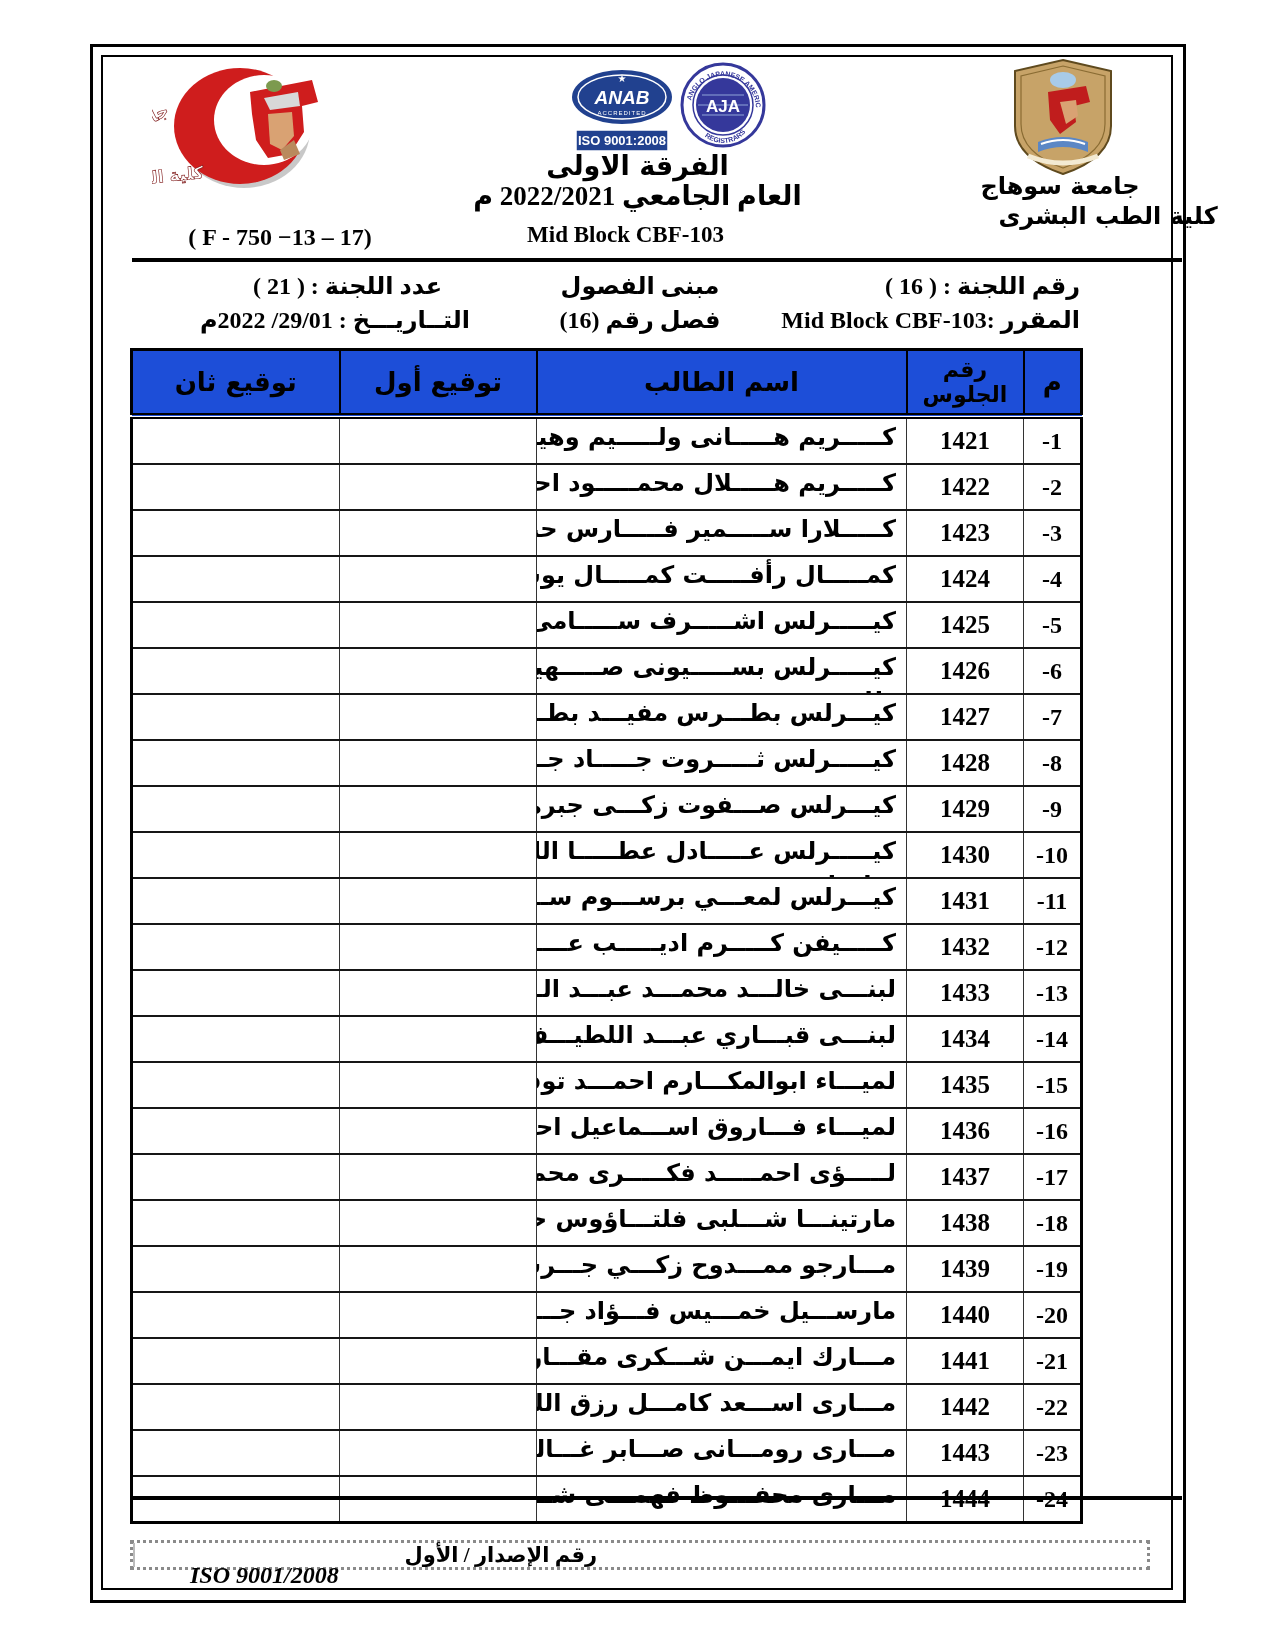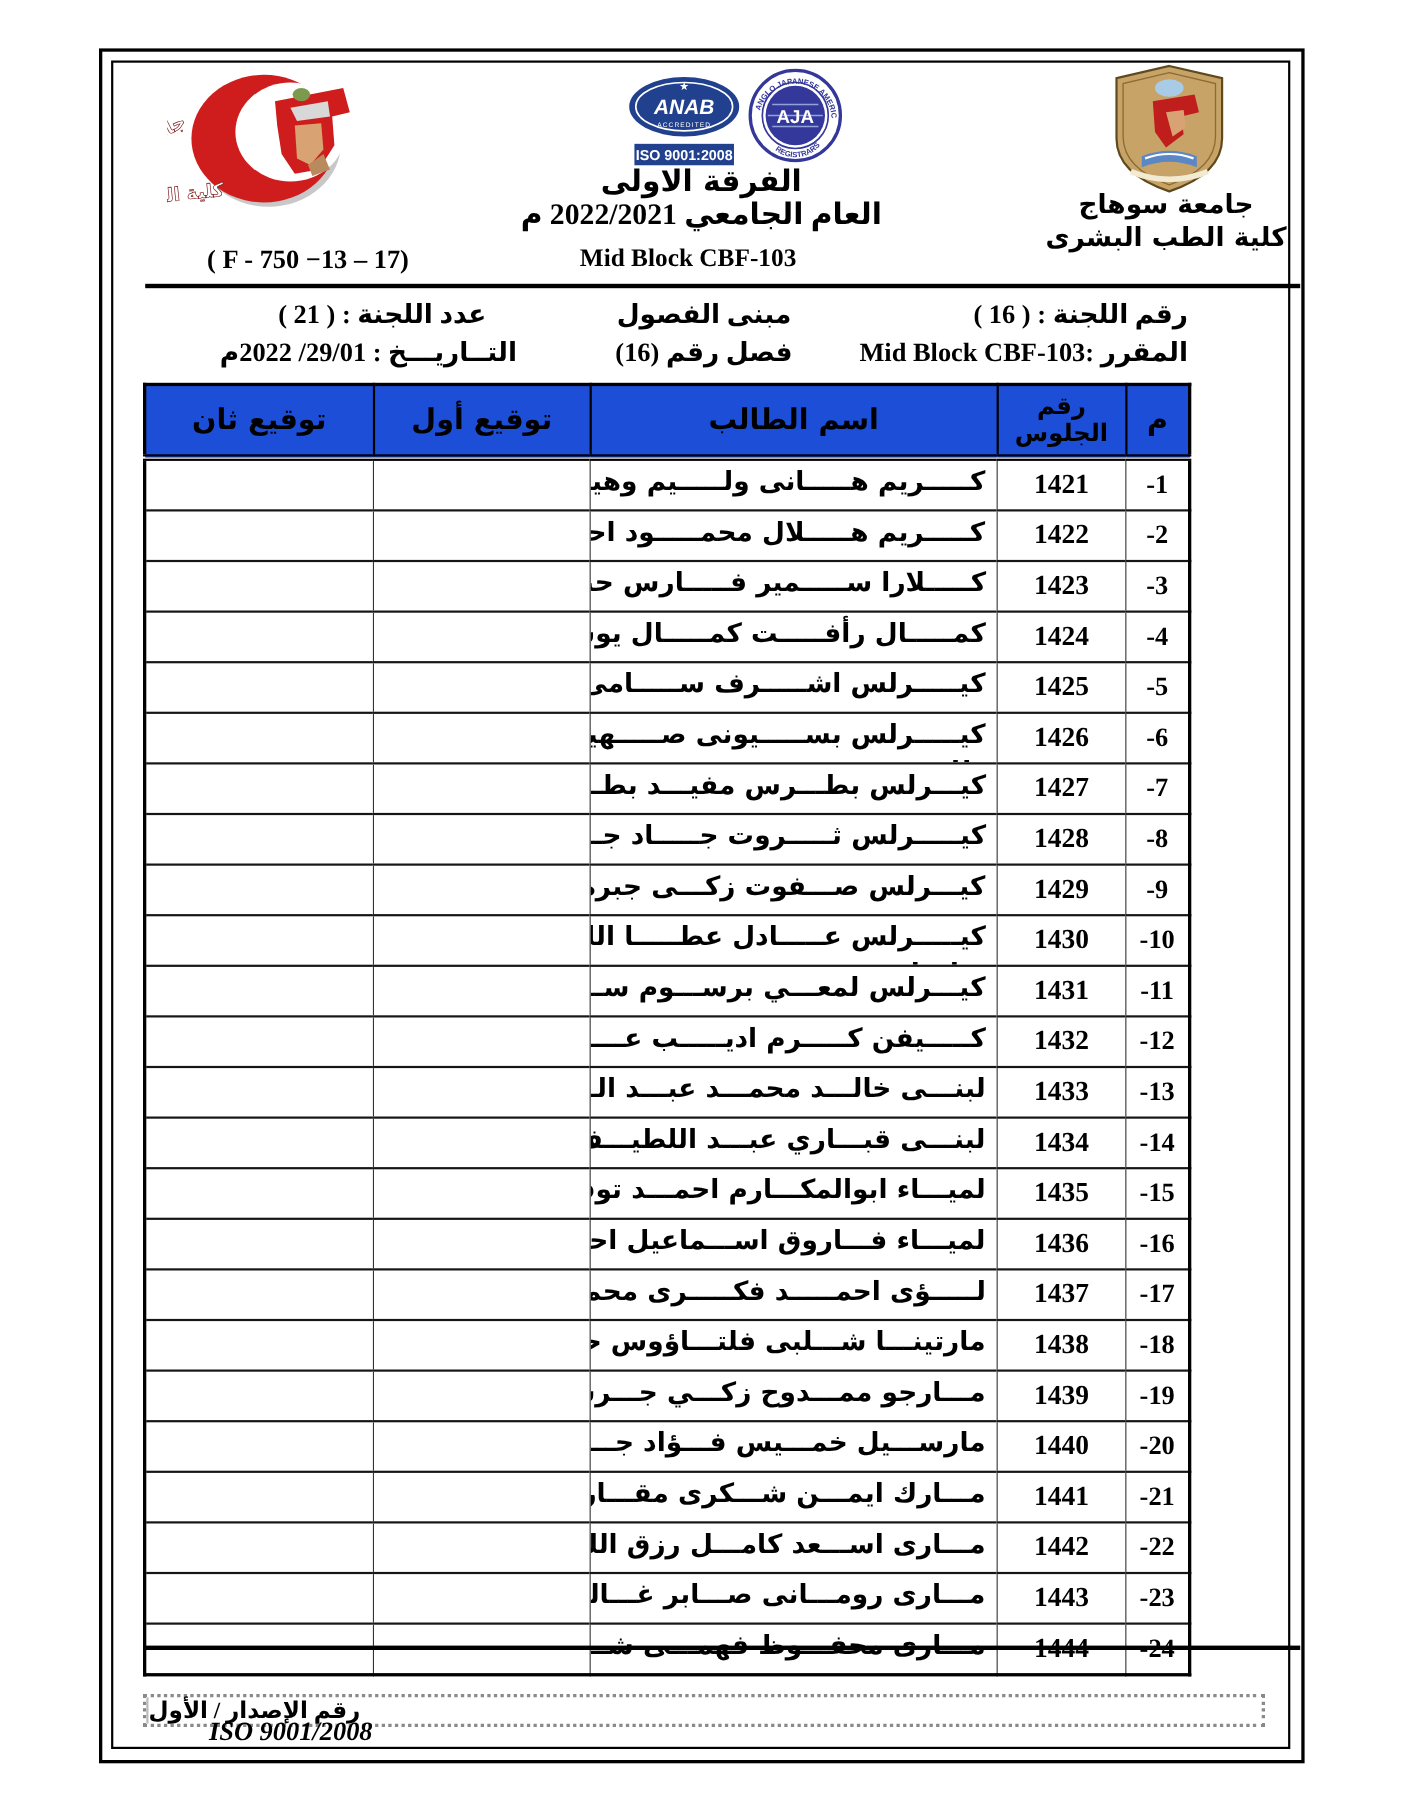--- a/index.html
+++ b/index.html
@@ -12,21 +12,21 @@
   
   .left-admin{left:150px;top:190px;width:260px;text-align:center;font-weight:bold;font-size:23px;}
   .left-code{left:150px;top:224px;width:260px;text-align:center;font-weight:bold;font-size:24px;
              font-family:"Liberation Serif",serif;}
   .c-title1{left:460px;top:150px;width:355px;text-align:center;font-weight:bold;font-size:27px;}
   .c-title2{left:420px;top:180px;width:435px;text-align:center;font-weight:bold;font-size:27px;
             font-family:"Liberation Serif","DejaVu Sans",serif;direction:rtl;}
   .c-title3{left:448px;top:222px;width:355px;text-align:center;font-weight:bold;font-size:23px;
             font-family:"Liberation Serif",serif;}
   .right-org1{left:950px;top:172px;width:220px;text-align:center;font-weight:bold;font-size:24px;}
-  .right-org2{left:930px;top:202px;width:260px;text-align:center;font-weight:bold;font-size:24px;}
+  .right-org2{left:978px;top:202px;width:260px;text-align:center;font-weight:bold;font-size:24px;}
   .hrule{background:#000;}
   
   .inf{font-weight:bold;font-size:24px;direction:rtl;white-space:nowrap;
        font-family:"Liberation Serif","DejaVu Sans",serif;}
   .inf-r{right:195px;text-align:right;}
   .inf-c{left:520px;width:240px;text-align:center;}
   .inf-l{left:225px;width:245px;text-align:center;}
   
   table.roster{position:absolute;left:130px;top:348px;width:950px;border-collapse:collapse;
                table-layout:fixed;border:3px solid #000;}
@@ -36,21 +36,21 @@
   table.roster td{border:1px solid #333;border-top:2px solid #161616;height:44px;padding:0;
                   overflow:hidden;}
   .c-m{text-align:center;font-family:"Liberation Serif",serif;font-weight:bold;font-size:24px;}
   .c-seat{text-align:center;font-family:"Liberation Serif",serif;font-weight:bold;font-size:25px;margin-left:28px;}
   .nm{height:44px;overflow:hidden;padding:0 10px 0 4px;direction:rtl;text-align:right;}
   .n1{height:37px;line-height:37px;font-weight:bold;font-size:24px;white-space:nowrap;}
   .n2{line-height:30px;font-weight:bold;font-size:24px;white-space:nowrap;}
   
   .footer-strip{left:130px;top:1540px;width:1014px;height:24px;border:3px dotted #8a8a8a;
                 display:flex;flex-direction:row-reverse;direction:rtl;}
-  .fcell{font-weight:bold;font-size:21px;line-height:24px;text-align:left;direction:rtl;
+  .fcell{font-weight:bold;font-size:21px;line-height:24px;text-align:right;direction:rtl;
          font-family:"Liberation Serif","DejaVu Sans",serif;}
   .fcell-no{width:462px;border-left:2px solid #bbb;}
   .fcell-date{flex:1;}
   .iso-note{left:190px;top:1562px;font-family:"Liberation Serif",serif;font-style:italic;
             font-weight:bold;font-size:24px;}
 </style>
 </head>
 <body>
 
 <div class="page">

